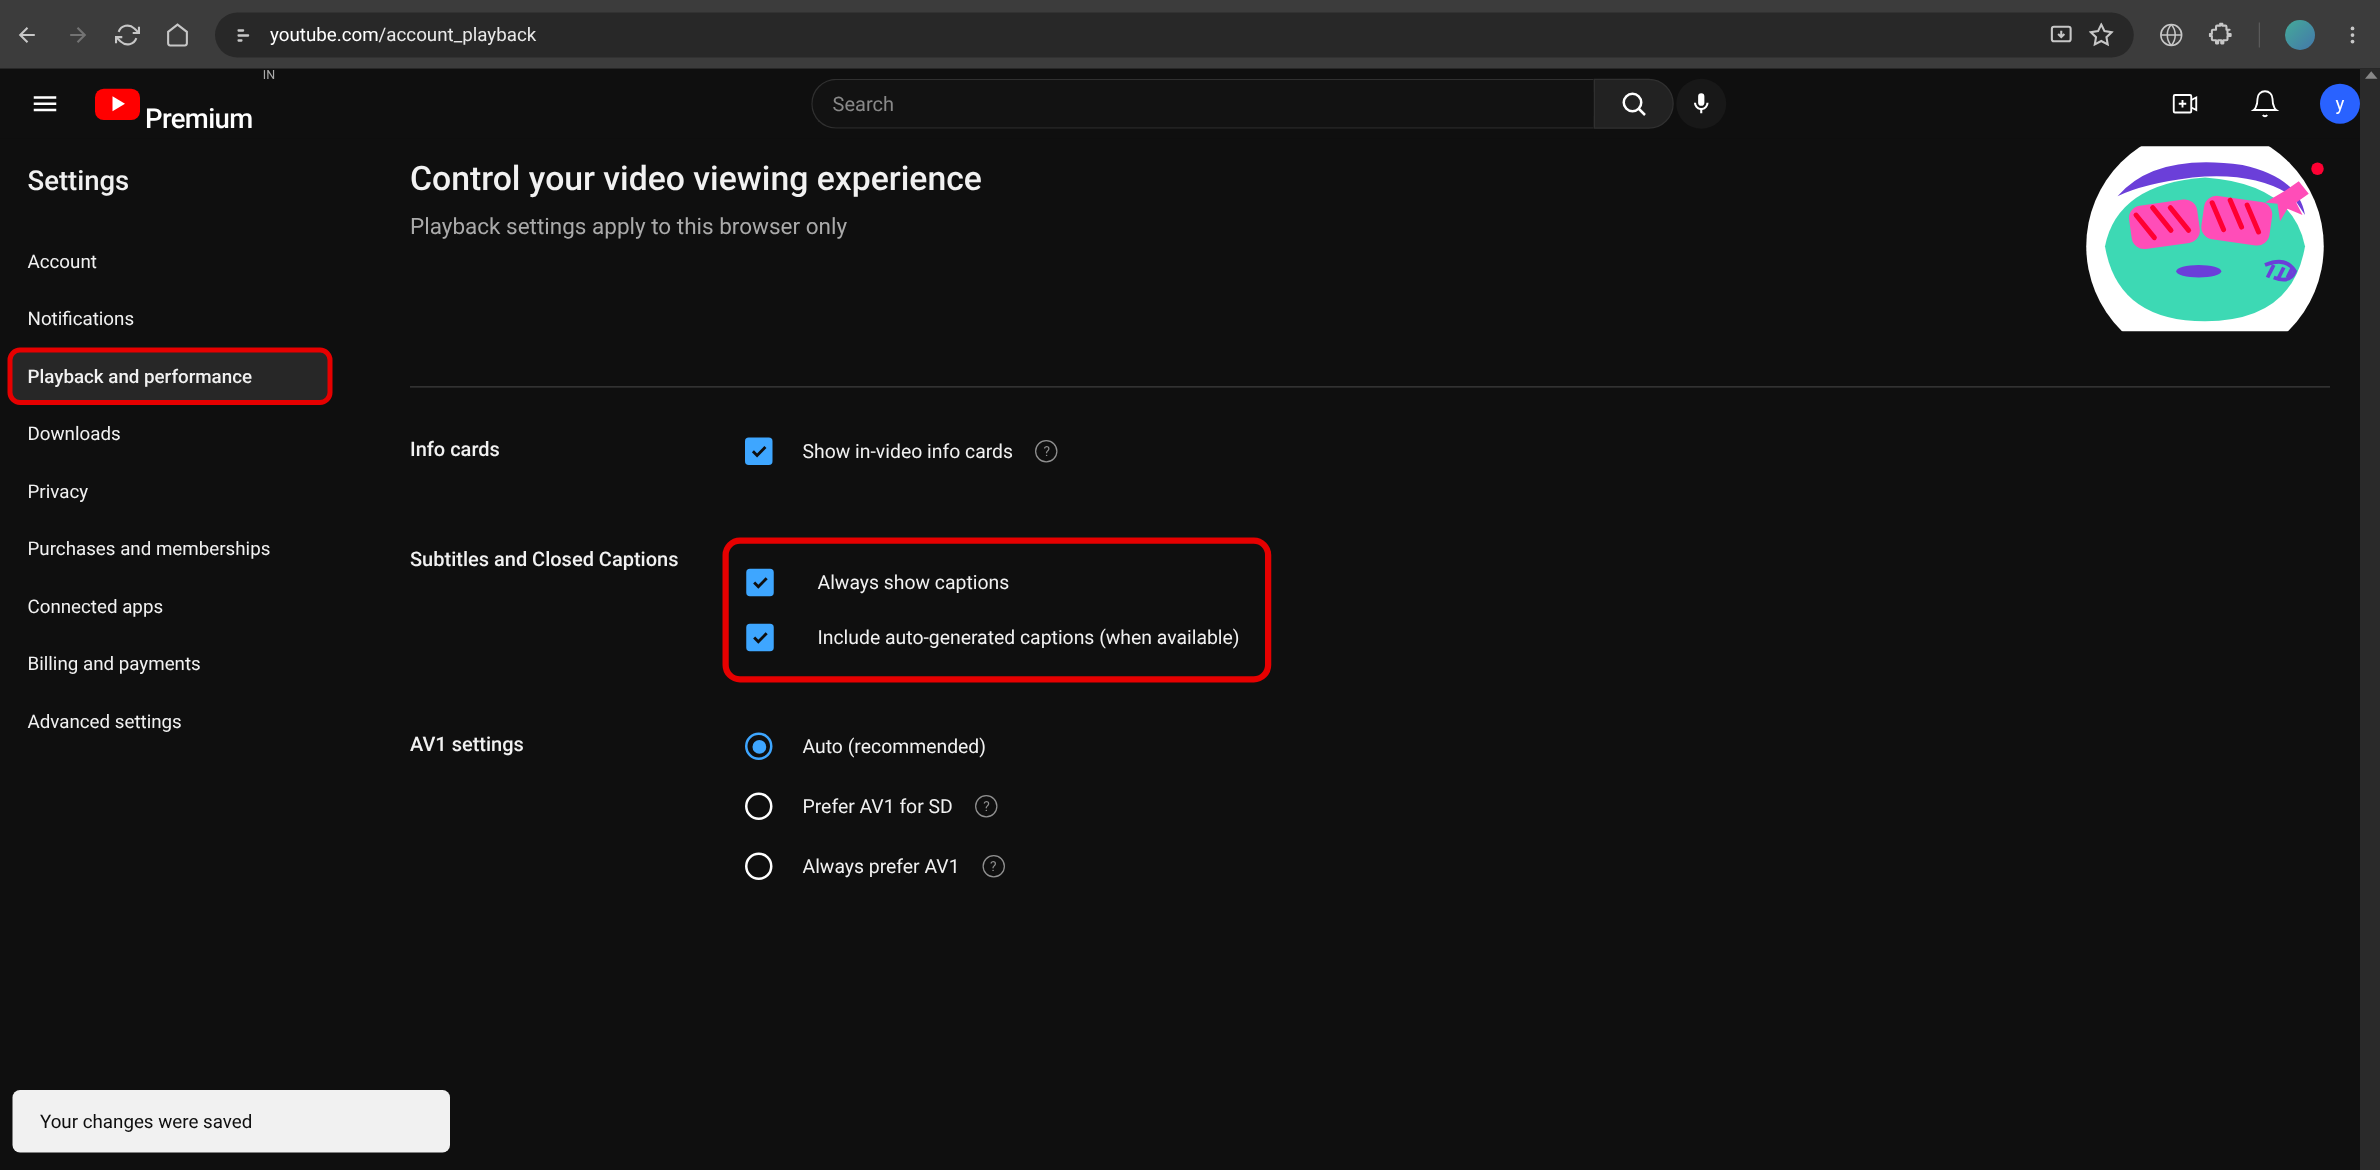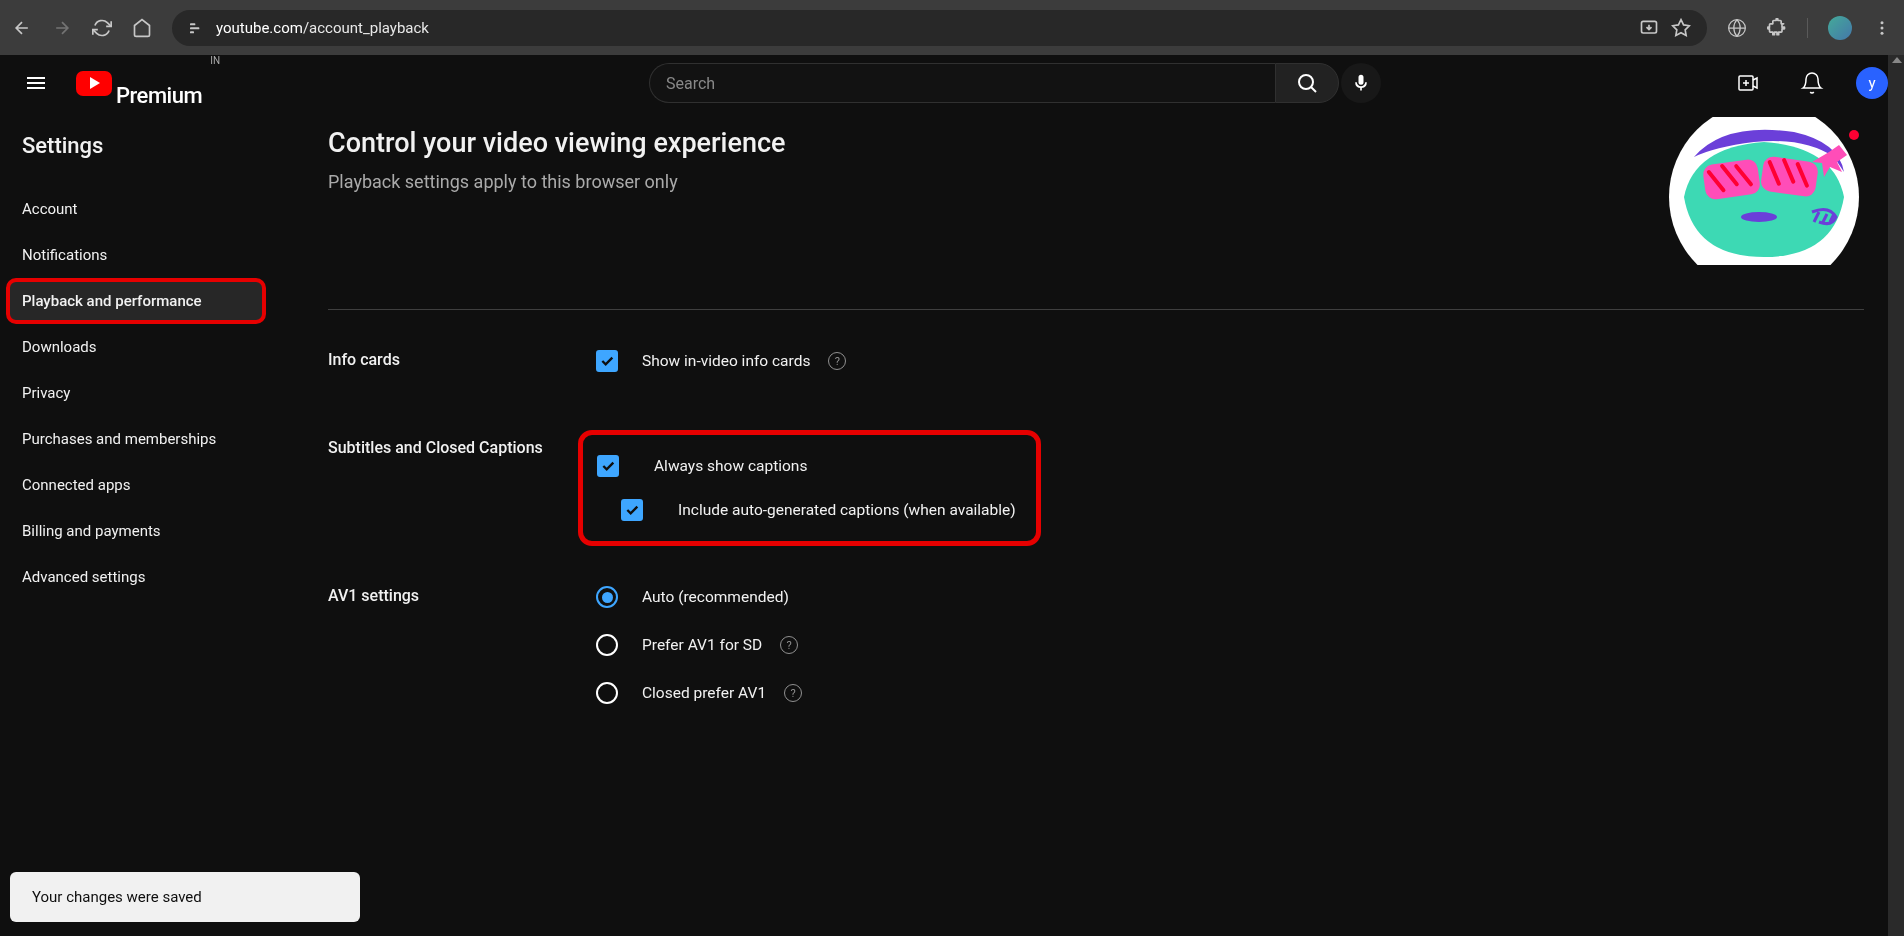--- a/index.html
+++ b/index.html
@@ -61,21 +61,21 @@
 .checkbox { width: 22px; height: 22px; border: 2px solid #3ea6ff; background: #3ea6ff; border-radius: 3px; display: flex; align-items: center; justify-content: center; cursor: pointer; flex-shrink: 0; }
 .checkbox svg { display: block; }
 .control-text { font-size: 15.5px; color: #f1f1f1; }
 .help-icon { width: 18px; height: 18px; border: 1.5px solid #909090; border-radius: 50%; display: flex; align-items: center; justify-content: center; font-size: 11px; color: #909090; margin-left: -6px; }
 .radio { width: 22px; height: 22px; border: 2.5px solid #fff; border-radius: 50%; display: flex; align-items: center; justify-content: center; cursor: pointer; flex-shrink: 0; }
 .radio.checked { border-color: #3ea6ff; }
 .radio-inner { width: 11px; height: 11px; border-radius: 50%; background: #3ea6ff; }
 
 .red-box { border: 5px solid #e60000; border-radius: 14px; padding: 20px 20px 10px 14px; margin: -8px 0 0 -18px; display: inline-block; }
 .red-box .control-line { margin-bottom: 22px; gap: 35px; }
-.red-box .control-line:last-child { margin-bottom: 10px; margin-left: 24px; }
+.red-box .control-line:last-child { margin-bottom: 10px; }
 
 
 .toast { position: absolute; bottom: 14px; left: 10px; background: #f1f1f1; color: #0f0f0f; padding: 16px 22px; border-radius: 6px; font-size: 15px; width: 350px; }
 
 
 .scrollbar-track { position: absolute; right: 0; top: 55px; bottom: 0; width: 16px; background: #2a2a2a; }
 .scroll-up { position: absolute; top: 2px; left: 4px; width: 0; height: 0; border-left: 5px solid transparent; border-right: 5px solid transparent; border-bottom: 6px solid #888; }
 </style>
 </head>
 <body>
@@ -284,21 +284,21 @@
             </div>
           <span class="control-text">Auto (recommended)</span>
         </div>
         <div class="control-line">
           <div class="radio"></div>
           <span class="control-text">Prefer AV1 for SD</span>
           <div class="help-icon">?</div>
         </div>
         <div class="control-line">
           <div class="radio"></div>
-          <span class="control-text">Closed prefer AV1</span>
+          <span class="control-text">Always prefer AV1</span>
           <div class="help-icon">?</div>
         </div>
       </div>
     </div>
   </div>
 
   <div class="toast">
     <span>Your changes were saved</span>
   </div>
 </div>

